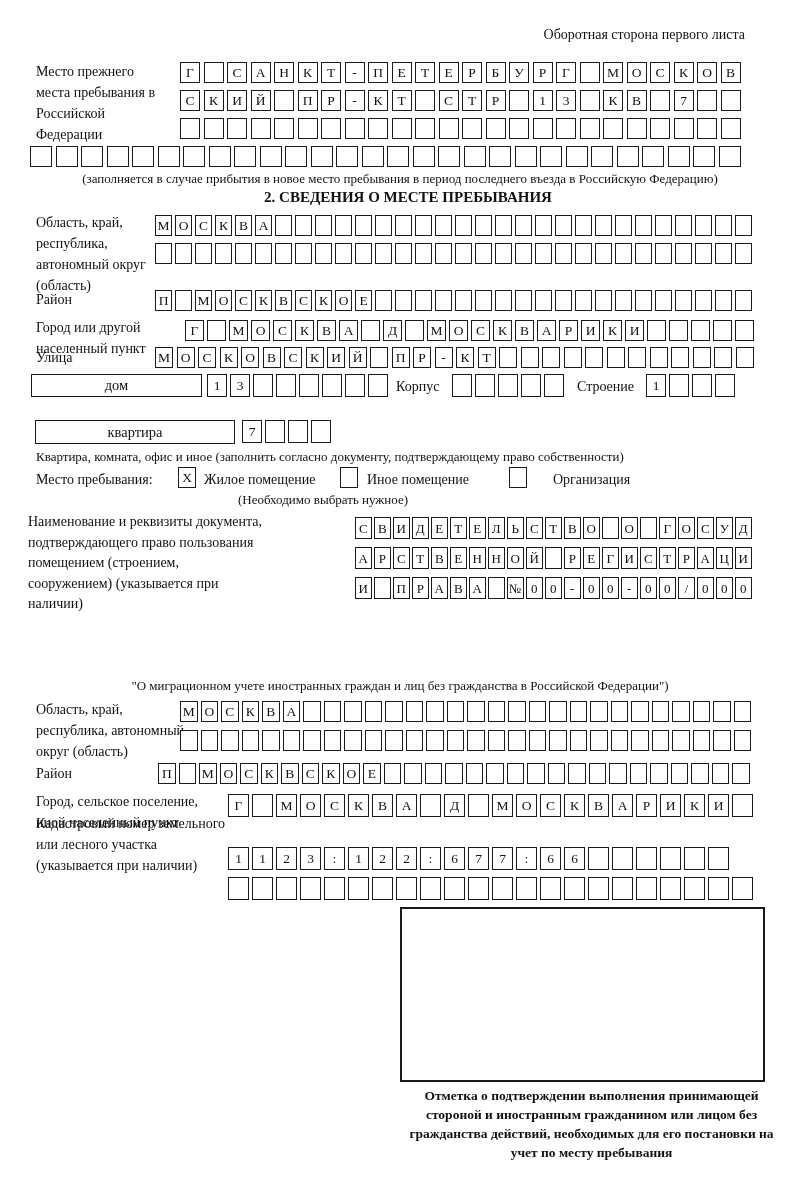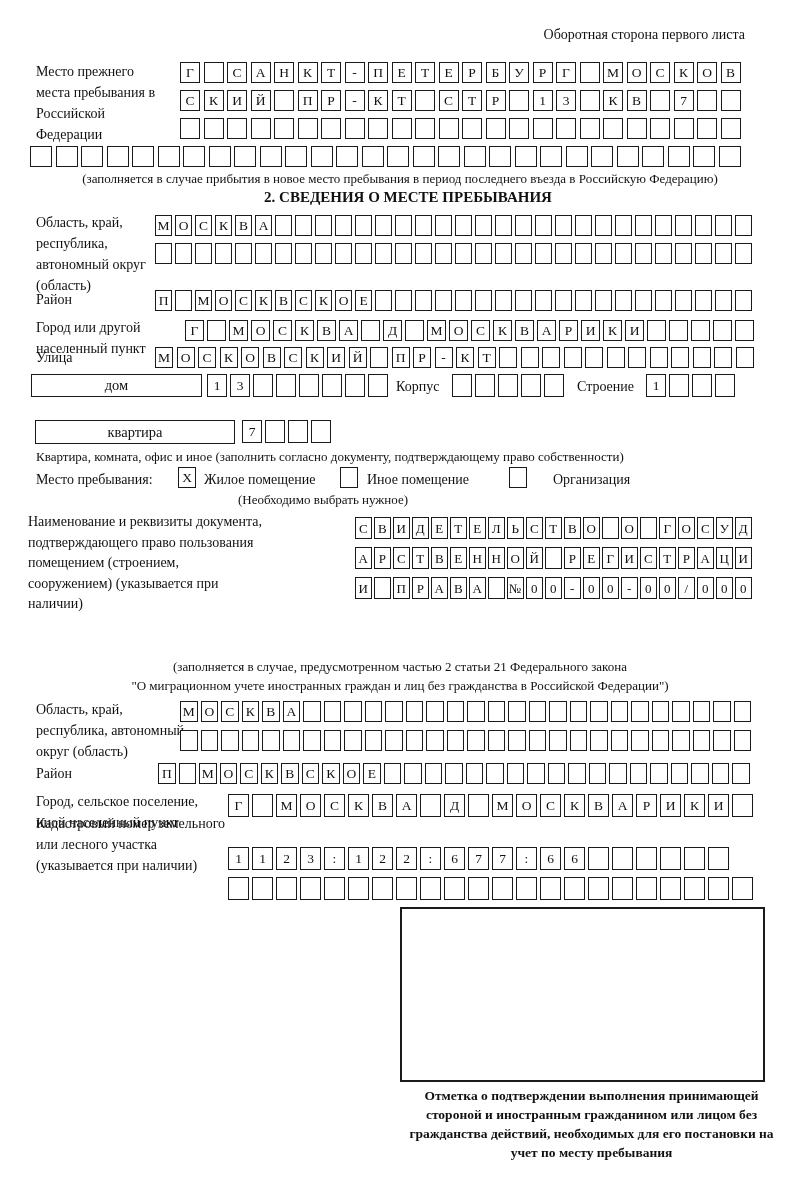--- a/index.html
+++ b/index.html
@@ -430,21 +430,20 @@
       <span class="cell">0</span>
       <span class="cell">-</span>
       <span class="cell">0</span>
       <span class="cell">0</span>
       <span class="cell">/</span>
       <span class="cell">0</span>
       <span class="cell">0</span>
       <span class="cell">0</span>
     </div>
 
-  <div class="abs caption center" style="top:659px;">(заполняется в случае, предусмотренном частью 2 статьи 21 Федерального закона</div>
   <div class="abs caption center" style="top:678px;">"О миграционном учете иностранных граждан и лиц без гражданства в Российской Федерации")</div>
 
   <div class="abs label" style="left:36px;top:699px;width:152px;">Область, край, республика, автономный округ (область)</div>
   <div class="boxrow rH" style="left:180px;top:701px;">
       <span class="cell">М</span>
       <span class="cell">О</span>
       <span class="cell">С</span>
       <span class="cell">К</span>
       <span class="cell">В</span>
       <span class="cell">А</span>

